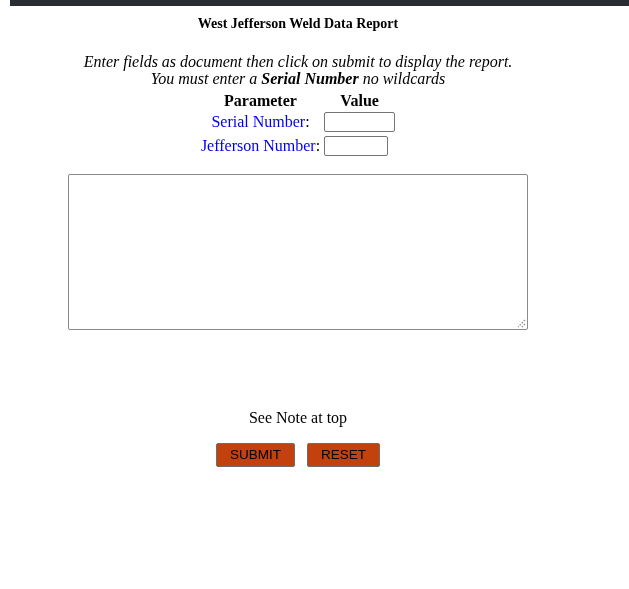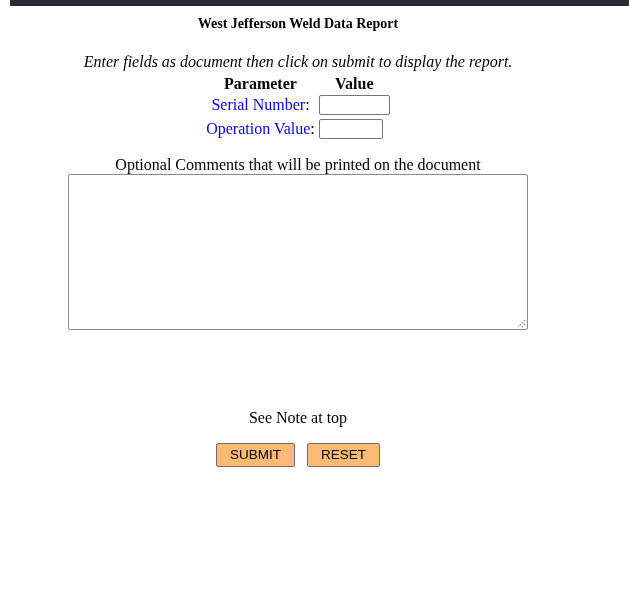--- a/index.html
+++ b/index.html
@@ -84,60 +84,60 @@
     position: absolute; right: 2px; bottom: 2px;
     width: 11px; height: 11px;
     cursor: nwse-resize;
   }
   .note-line { margin-top: 80px; line-height: 15px; }
   .button-row { margin-top: 18px; }
   button.form-btn {
     font-family: "Liberation Sans", sans-serif;
     font-size: 13.5px;
     color: #000;
-    background: #fdba74;
+    background: #c2410c;
     border: 1px solid #6d6d6d;
     border-radius: 2px;
     padding: 3px 13px 4px 13px;
     cursor: pointer;
   }
   button.form-btn + button.form-btn { margin-left: 8px; }
 </style>
 </head>
 <body>
 
 <div class="top-bar"></div>
 
 <div class="page">
 
   <div class="page-title">West Jefferson Weld Data Report</div>
 
   <div class="instructions">
     <span>Enter fields as document then click on submit to display the report.</span><br>
+    <span><span>You must enter a </span><b>Serial Number</b><span> no wildcards</span></span>
   </div>
 
 
   <table class="criteria">
     <tbody>
         <tr>
       <th>Parameter</th>
       <th>Value</th>
     </tr>
     <tr>
       <td class="param-cell"><a class="param-link">Serial Number</a><span class="colon">:</span></td>
       <td class="value-cell"><input id="serial-input" class="small-input" type="text" value="" style=""></td>
     </tr>
     <tr>
-      <td class="param-cell"><a class="param-link">Operation Value</a><span class="colon">:</span></td>
+      <td class="param-cell"><a class="param-link">Jefferson Number</a><span class="colon">:</span></td>
       <td class="value-cell"><input id="operation-input" class="small-input" type="text" value="" style=""></td>
     </tr>
   </tbody>
     </table>
 
-  <div class="comments-caption">Optional Comments that will be printed on the document</div>
 
   <div class="textarea-wrap">
     <textarea class="comments" style=""></textarea>
     <svg class="resize-grip" viewBox="0 0 11 11">
       <line x1="10" y1="3" x2="3" y2="10" stroke="#8a8a8a" stroke-width="1.3" stroke-dasharray="1.6,1.4"></line>
       <line x1="10" y1="7" x2="7" y2="10" stroke="#8a8a8a" stroke-width="1.3" stroke-dasharray="1.6,1.4"></line>
     </svg>
   </div>
 
   <div class="note-line">See Note at top</div>

